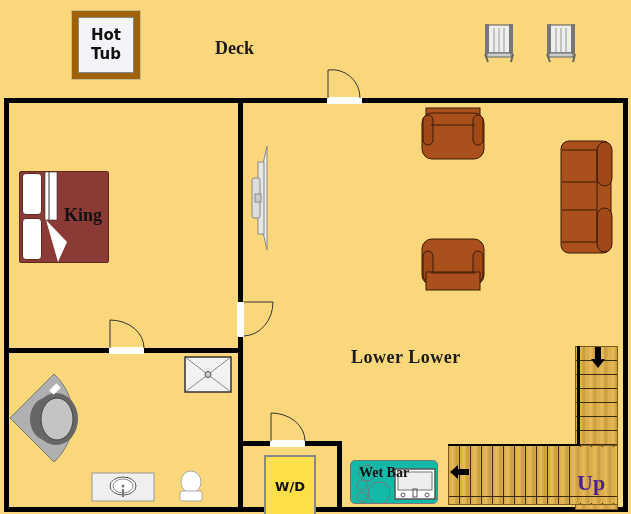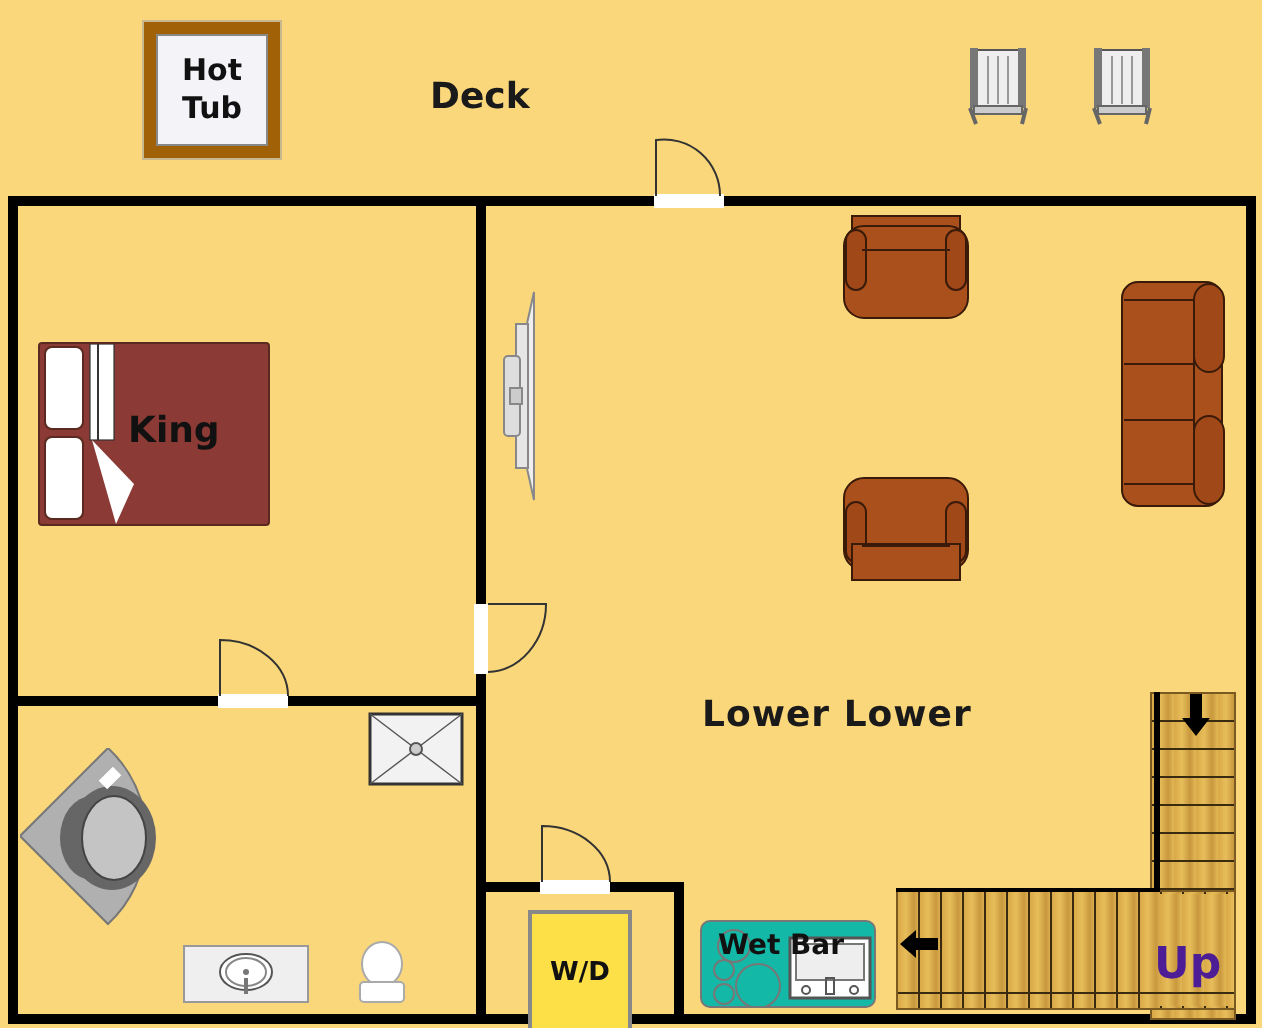--- a/index.html
+++ b/index.html
@@ -1,25 +1,25 @@
 <!DOCTYPE html>
 <html><head>
 <meta charset="utf-8">
 <style>
   html, body { margin:0; padding:0; }
   body { width:631px; height:514px; background:#fad77b; position:relative; overflow:hidden;
          font-family:"DejaVu Sans", sans-serif; }
   .abs { position:absolute; }
   .wall { position:absolute; background:#000; }
   .doorgap { position:absolute; background:#fff; }
-  .label { position:absolute; font-weight:bold; color:#1a1a1a; white-space:nowrap; }
+  .label { position:absolute; font-weight:bold; color:#1a1a1a; white-space:nowrap;font-family:Liberation Serif, serif; }
   .hottub { left:71px; top:10px; width:70px; height:70px; background:#a16207; box-sizing:border-box; border:1px solid #c8b890; }
   .hottub-inner { position:absolute; left:6px; top:6px; width:56px; height:56px; border:1px solid #888; background:#f4f4f8; box-sizing:border-box;
                   display:flex; flex-direction:column; align-items:center; justify-content:center; font-weight:bold; font-size:15px; line-height:19px; color:#111; }
-  .bed { left:19px; top:171px; width:116px; height:92px; background:#8b3a35; border:1px solid #5a2a20; box-sizing:border-box; border-radius:2px; }
+  .bed { left:19px; top:171px; width:90px; height:92px; background:#8b3a35; border:1px solid #5a2a20; box-sizing:border-box; border-radius:2px; }
   .pillow { position:absolute; left:2px; width:20px; height:42px; background:#fff; border-radius:4px; border:1px solid #5a2a20; box-sizing:border-box; }
   .wd { left:264px; top:455px; width:52px; height:62px; background:#fde047; border:2px solid #888; box-sizing:border-box; display:flex; align-items:center; justify-content:center; font-weight:bold; font-size:13px; color:#111; }
   .wetbar { left:350px; top:460px; width:88px; height:44px; background:#14b8a6; border:1px solid #777; border-radius:5px; box-sizing:border-box; }
   .wood { background: repeating-linear-gradient(90deg,#d9a946 0px,#e6bd5a 4px,#c9983d 8px,#e2b856 11px); }
 </style>
 </head>
 <body>
 
 <div class="abs hottub">
   <div class="hottub-inner">

